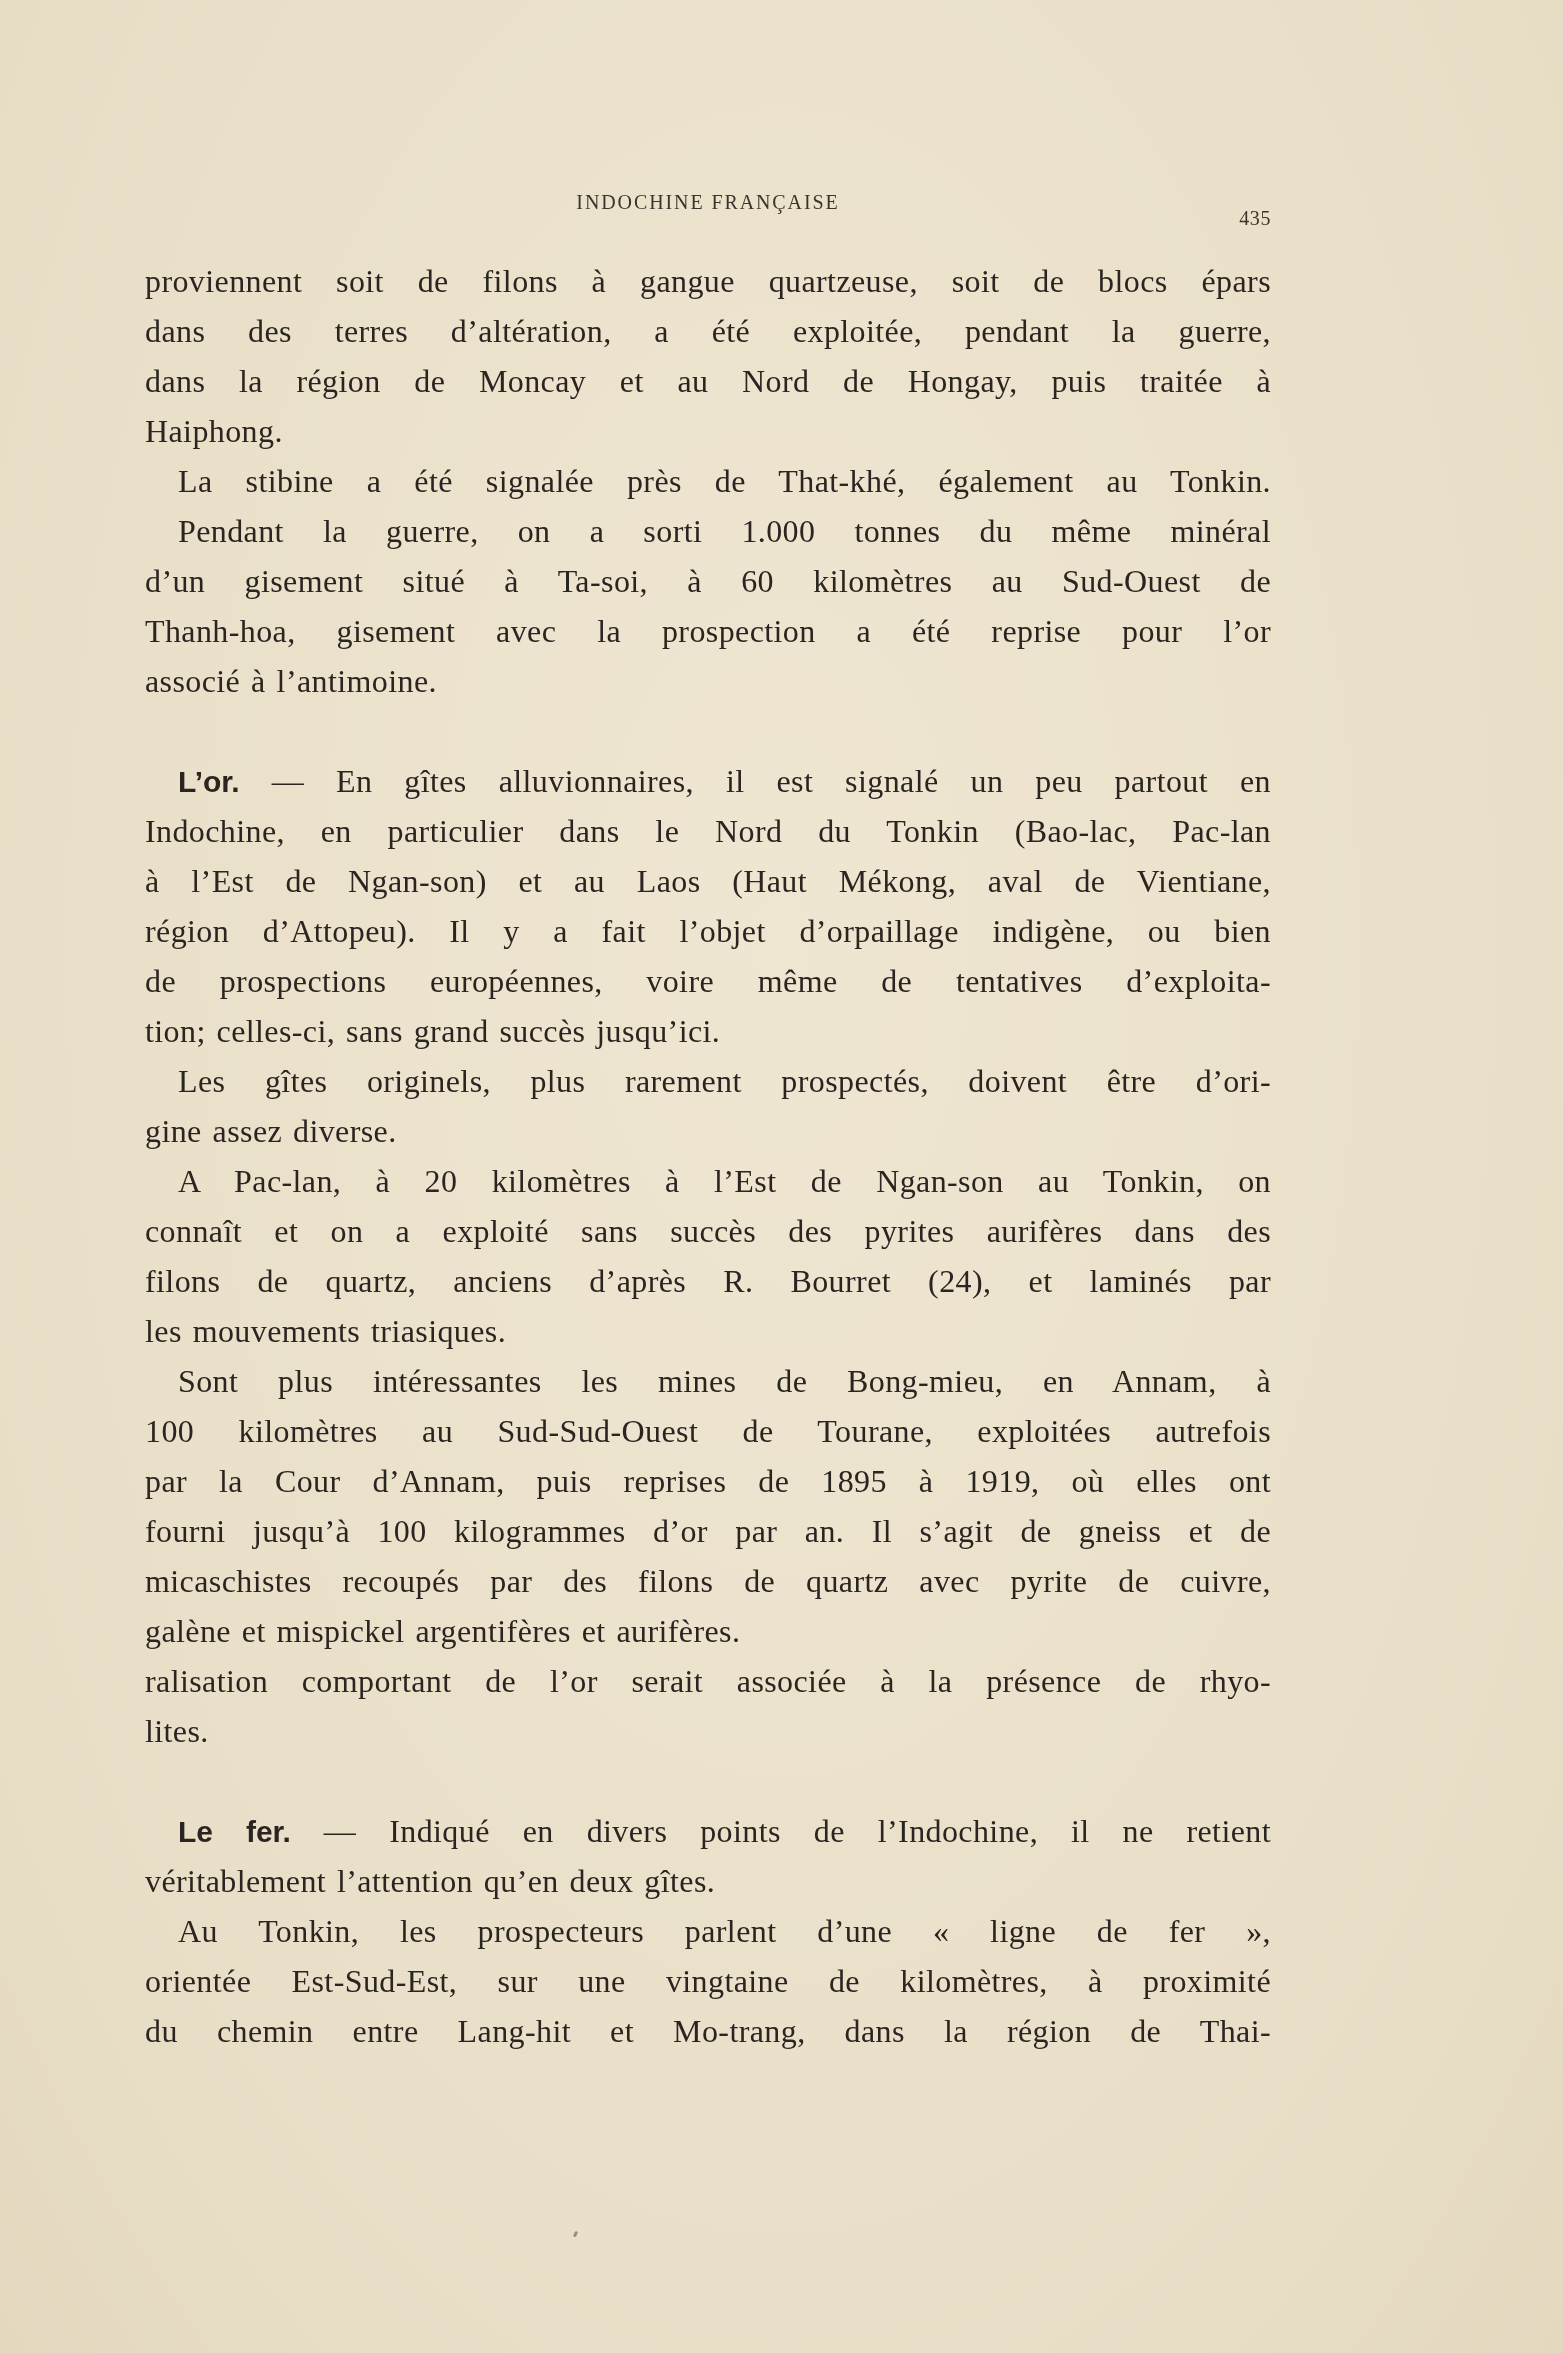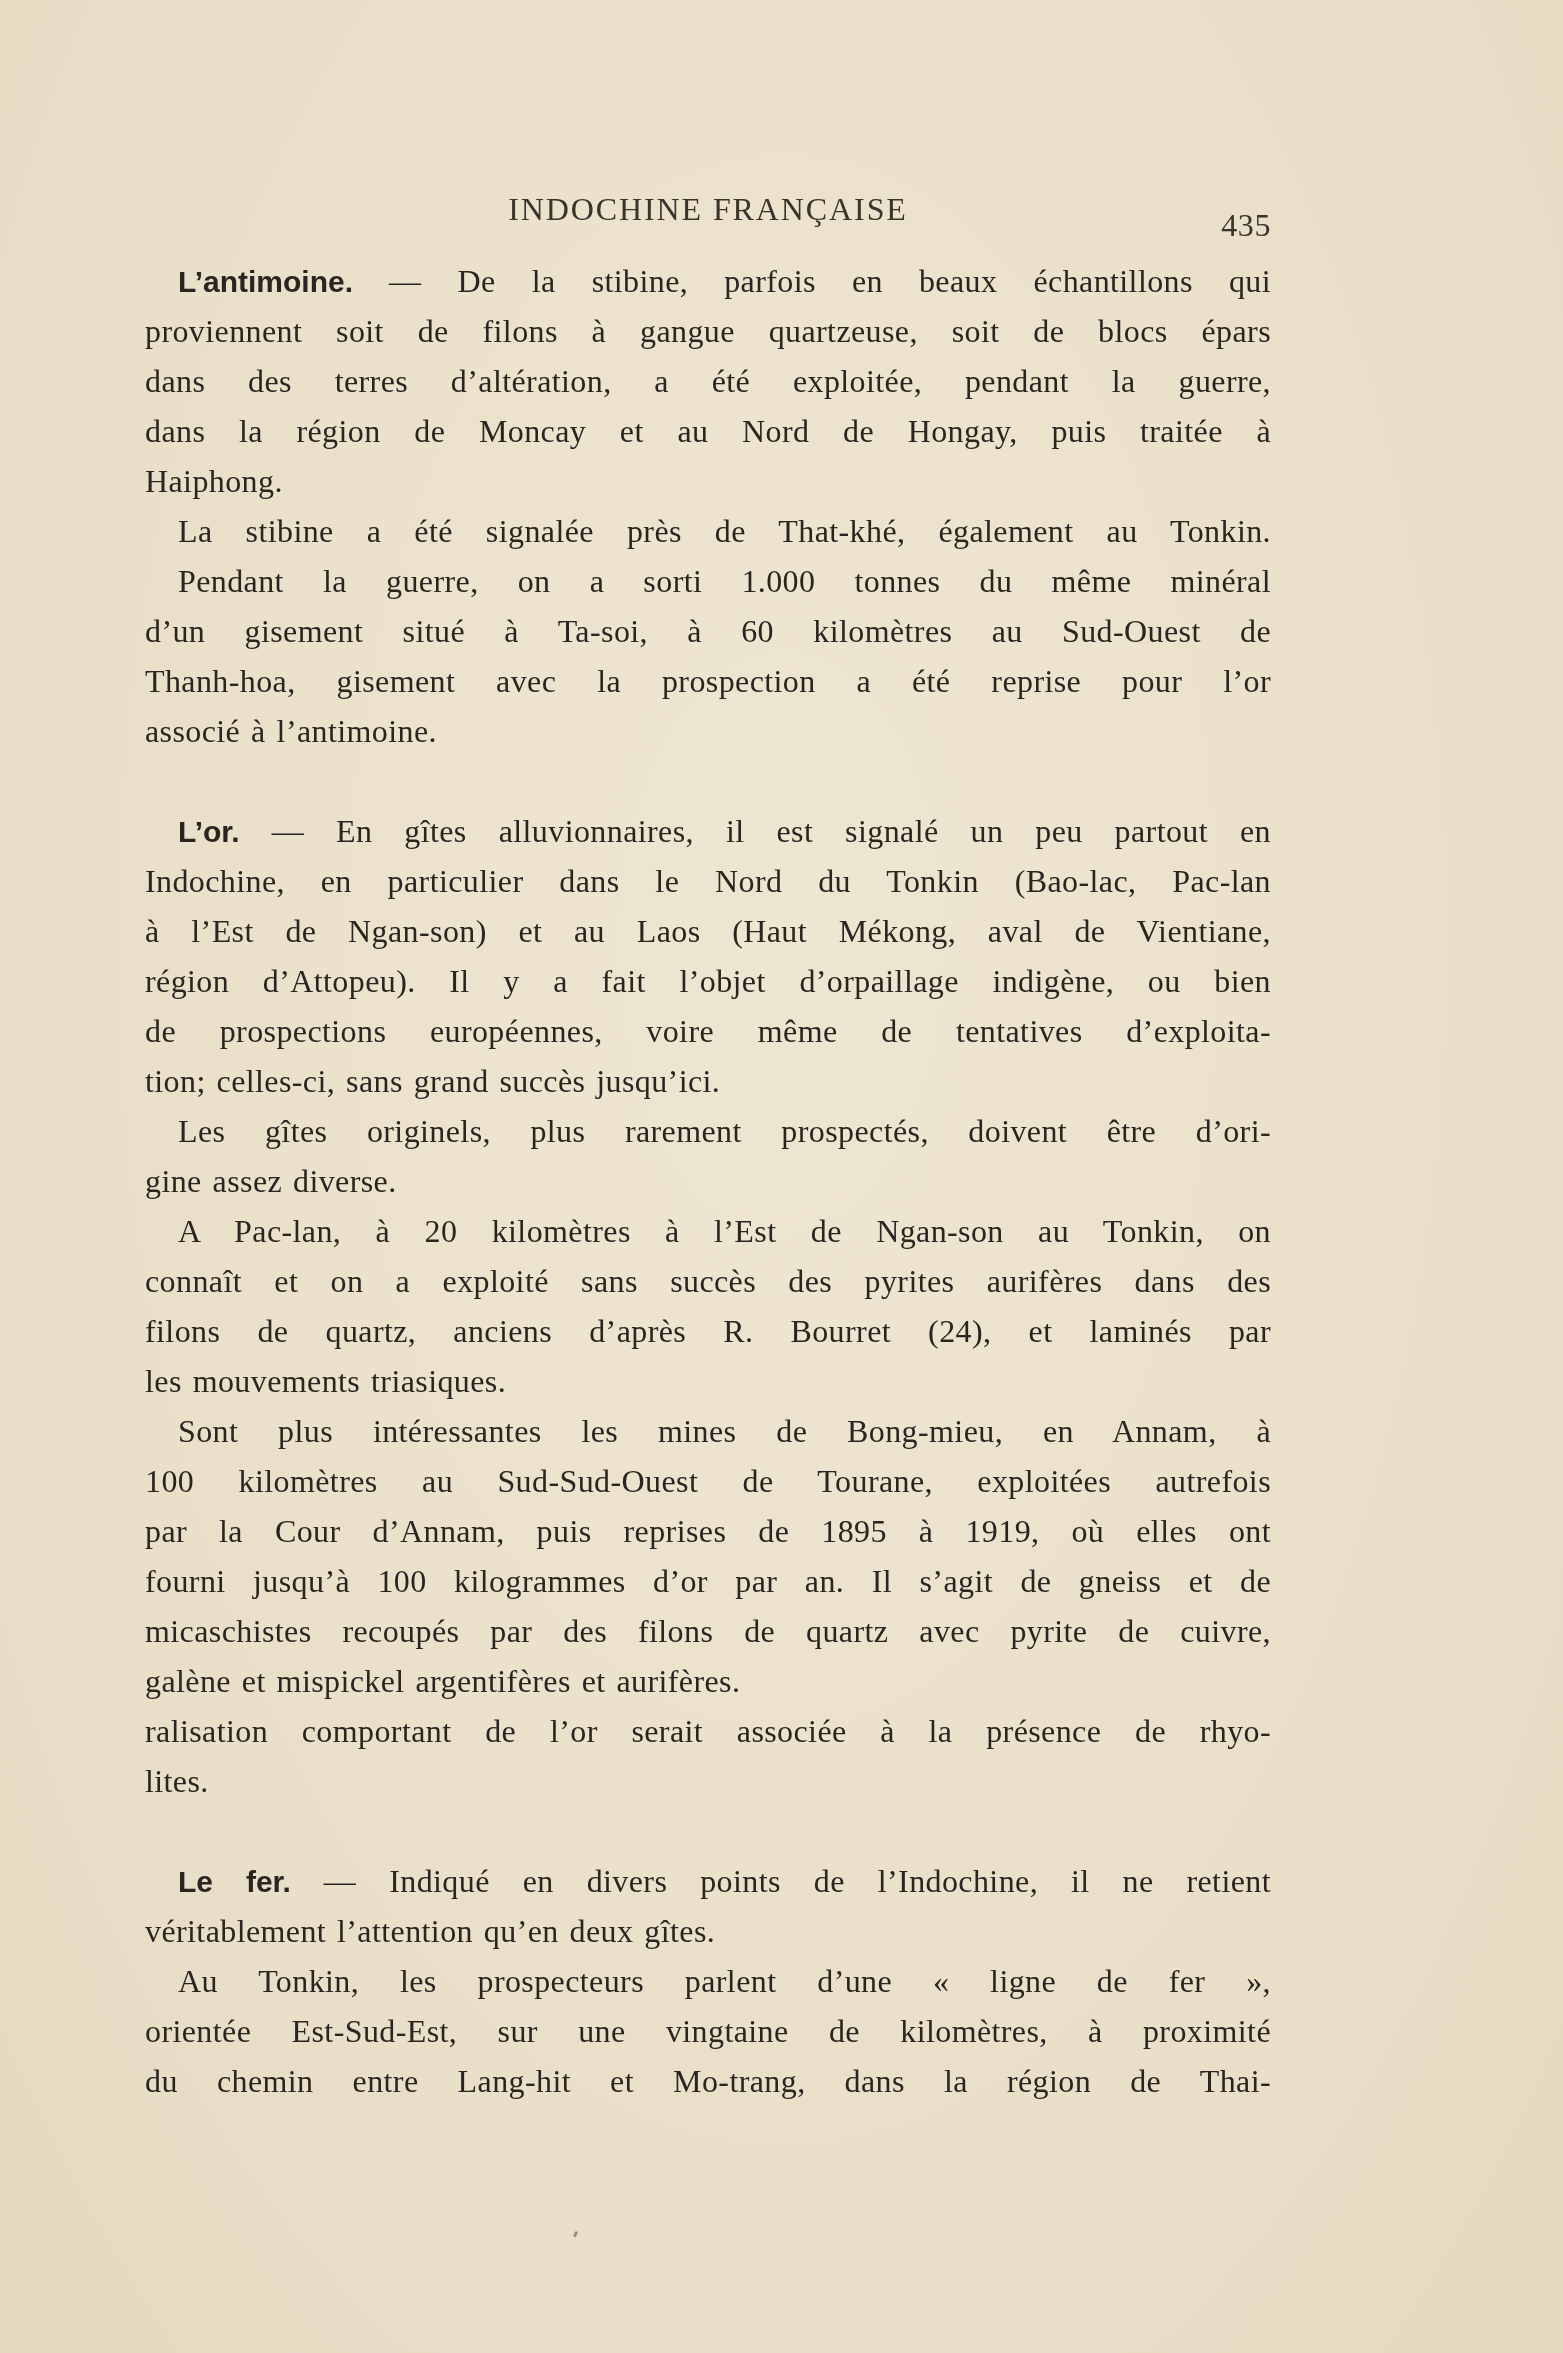--- a/index.html
+++ b/index.html
@@ -7,21 +7,21 @@
     width: 1564px; height: 2354px;
     background: #ece2cc;
     background-image: radial-gradient(ellipse at 50% 40%, #efe6d2 0%, #e9dfc8 70%, #e4d8bf 100%);
     position: relative; overflow: hidden;
     font-family: "Liberation Serif", "DejaVu Serif", serif;
     color: #2a2520;
   }
   .page { position: absolute; left: 145px; top: 0; width: 1126px; }
   .running-head {
     position: absolute; top: 191px; left: 0; width: 1126px; height: 38px;
-    font-size: 32px; letter-spacing: 1.9px; color: #3a342c;
+    font-size: 20px; letter-spacing: 1.9px; color: #3a342c;
   }
   .running-head .title { position: absolute; left: 0; right: 0; text-align: center; top: 0; }
   .running-head .folio { position: absolute; right: 0; top: 16px; letter-spacing: 0.6px; }
   .body-text { position: absolute; top: 256px; left: 0; width: 1126px; }
   .line {
     height: 50px; line-height: 50px;
     font-size: 32px;
     text-align: justify; text-align-last: justify;
     white-space: nowrap; overflow: visible;
     letter-spacing: 0.4px;
@@ -38,21 +38,20 @@
 
 <div class="page">
   <div class="running-head">
     <span class="title">INDOCHINE FRANÇAISE</span>
     <span class="folio">435</span>
   </div>
 
   <div class="body-text">
 
     <div>
-      <div class="line indent"><span class="heading">L’antimoine.</span><span> — De la stibine, parfois en beaux échantillons qui</span></div>
       <div class="line">proviennent soit de filons à gangue quartzeuse, soit de blocs épars</div>
       <div class="line">dans des terres d’altération, a été exploitée, pendant la guerre,</div>
       <div class="line">dans la région de Moncay et au Nord de Hongay, puis traitée à</div>
       <div class="line last">Haiphong.</div>
       <div class="line indent">La stibine a été signalée près de That-khé, également au Tonkin.</div>
       <div class="line indent">Pendant la guerre, on a sorti 1.000 tonnes du même minéral</div>
       <div class="line">d’un gisement situé à Ta-soi, à 60 kilomètres au Sud-Ouest de</div>
       <div class="line">Thanh-hoa, gisement avec la prospection a été reprise pour l’or</div>
       <div class="line last">associé à l’antimoine.</div>
     </div>

